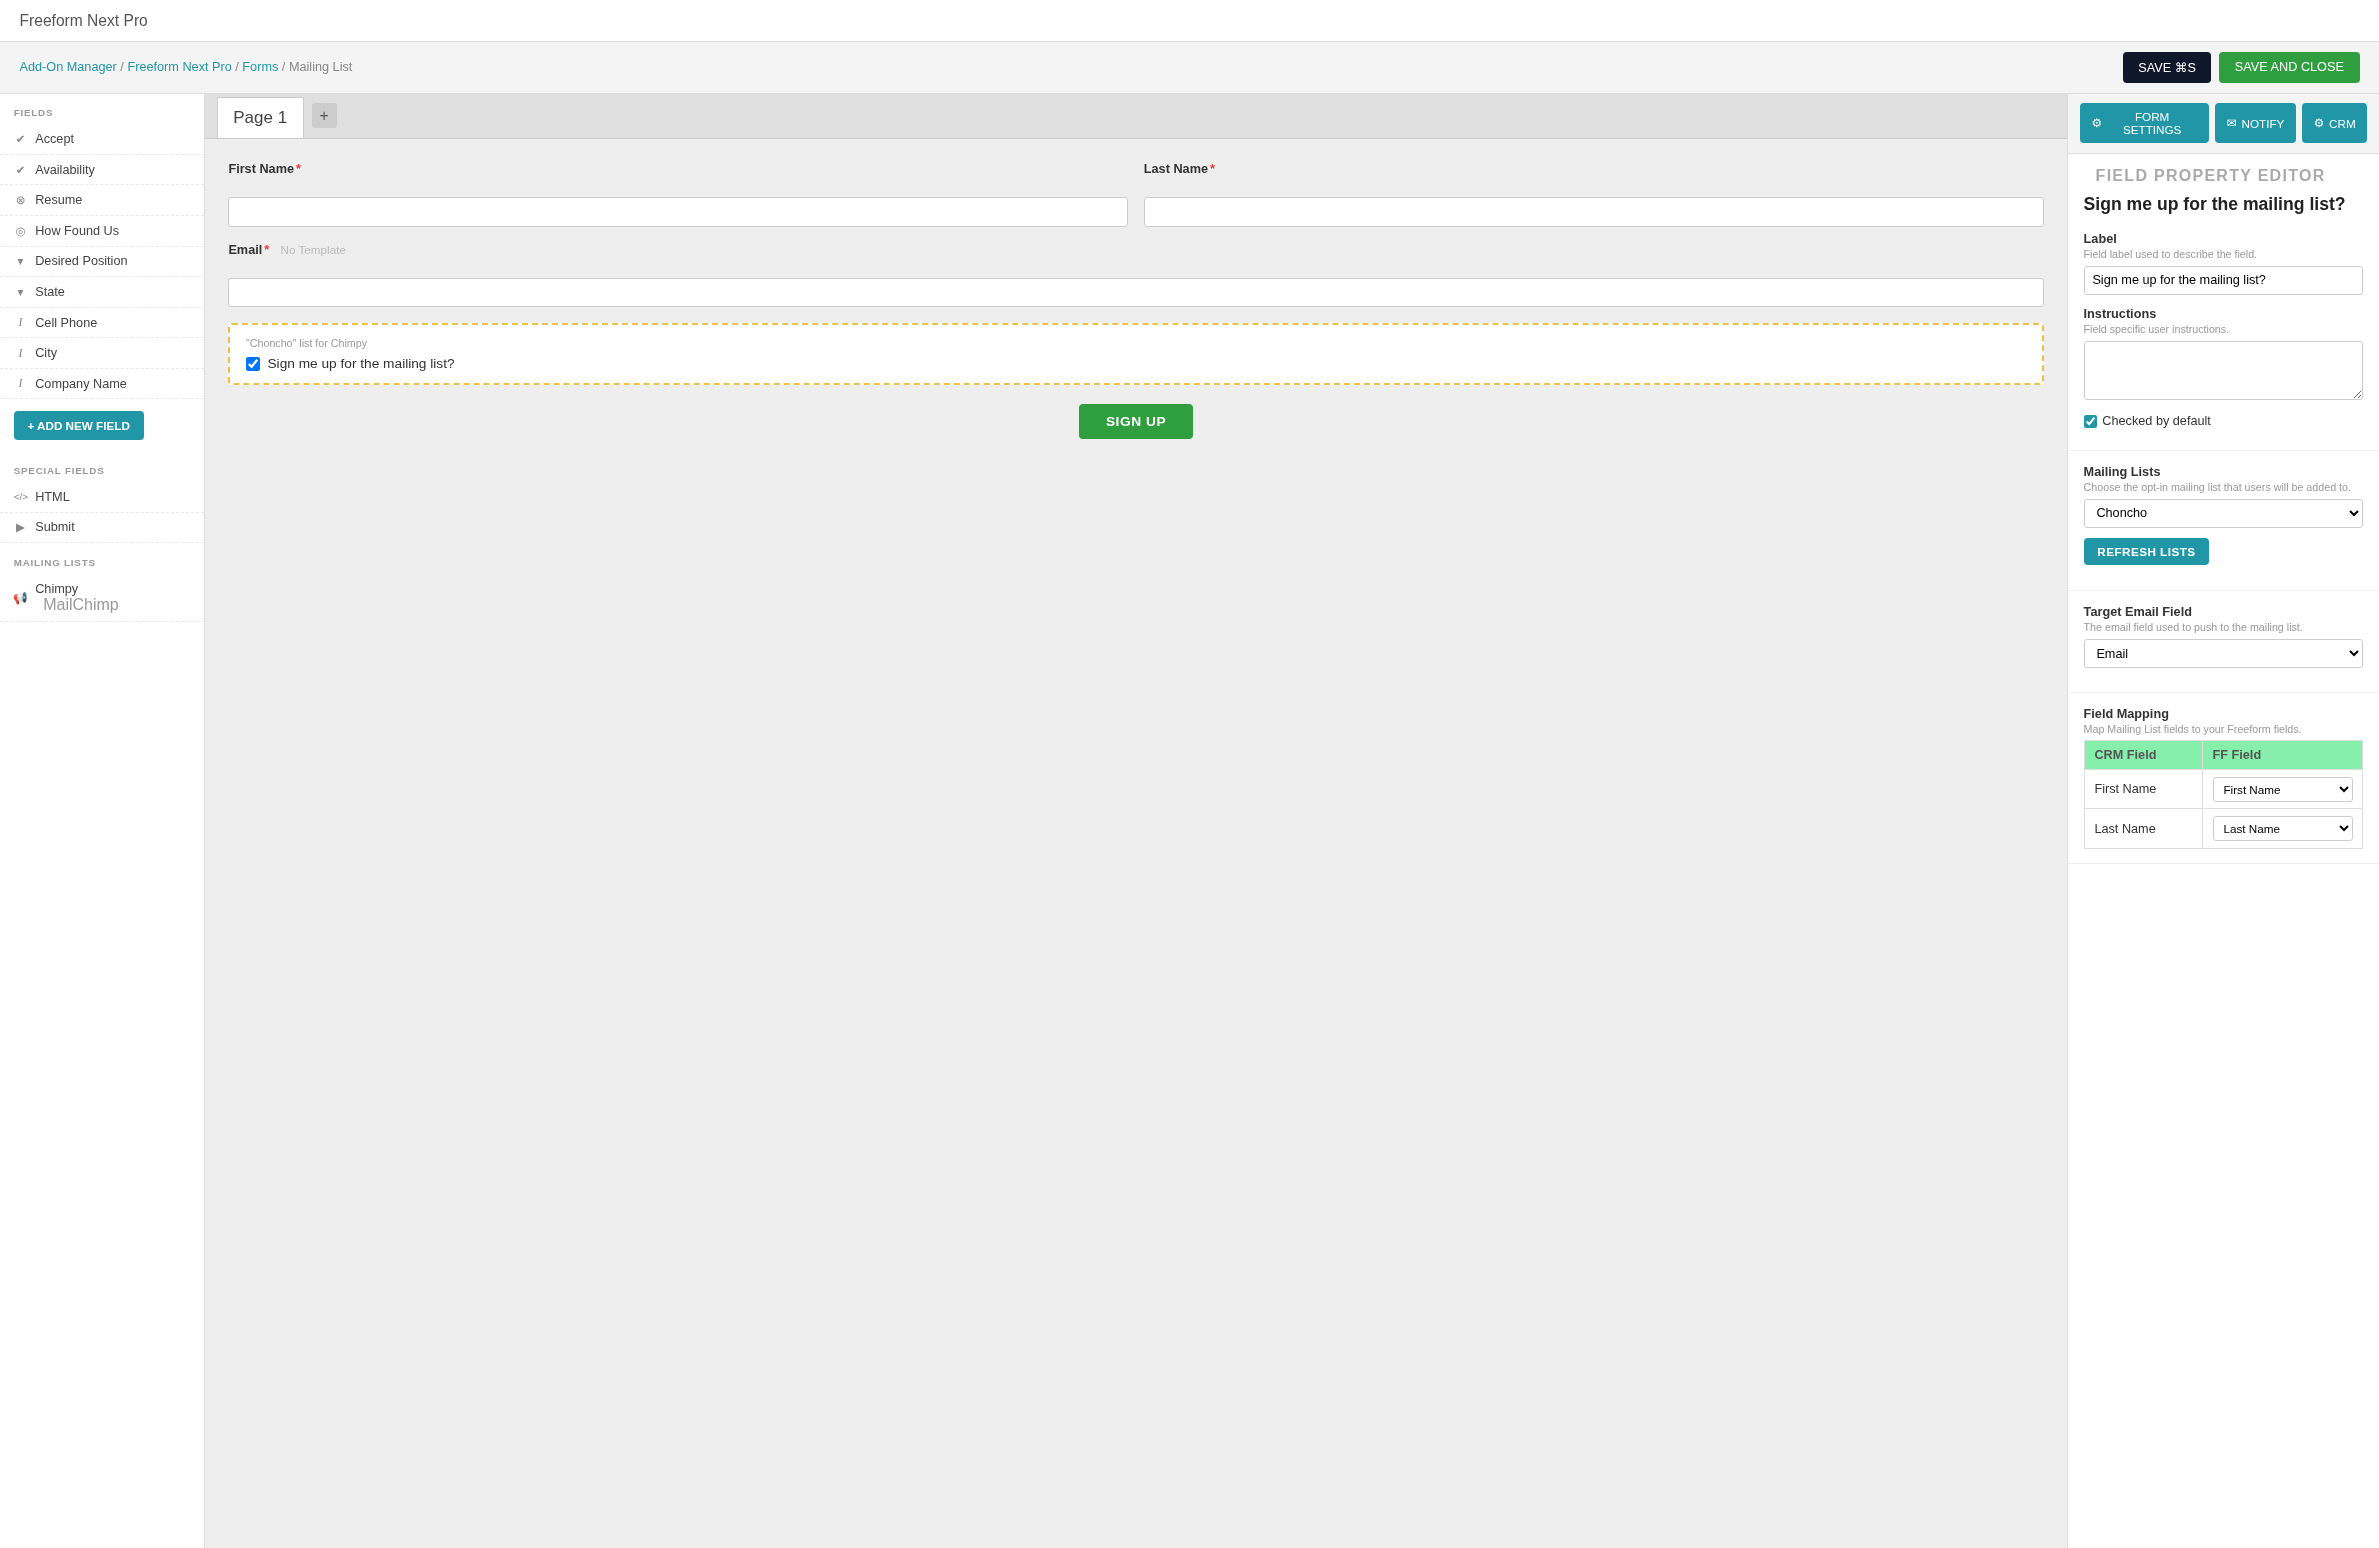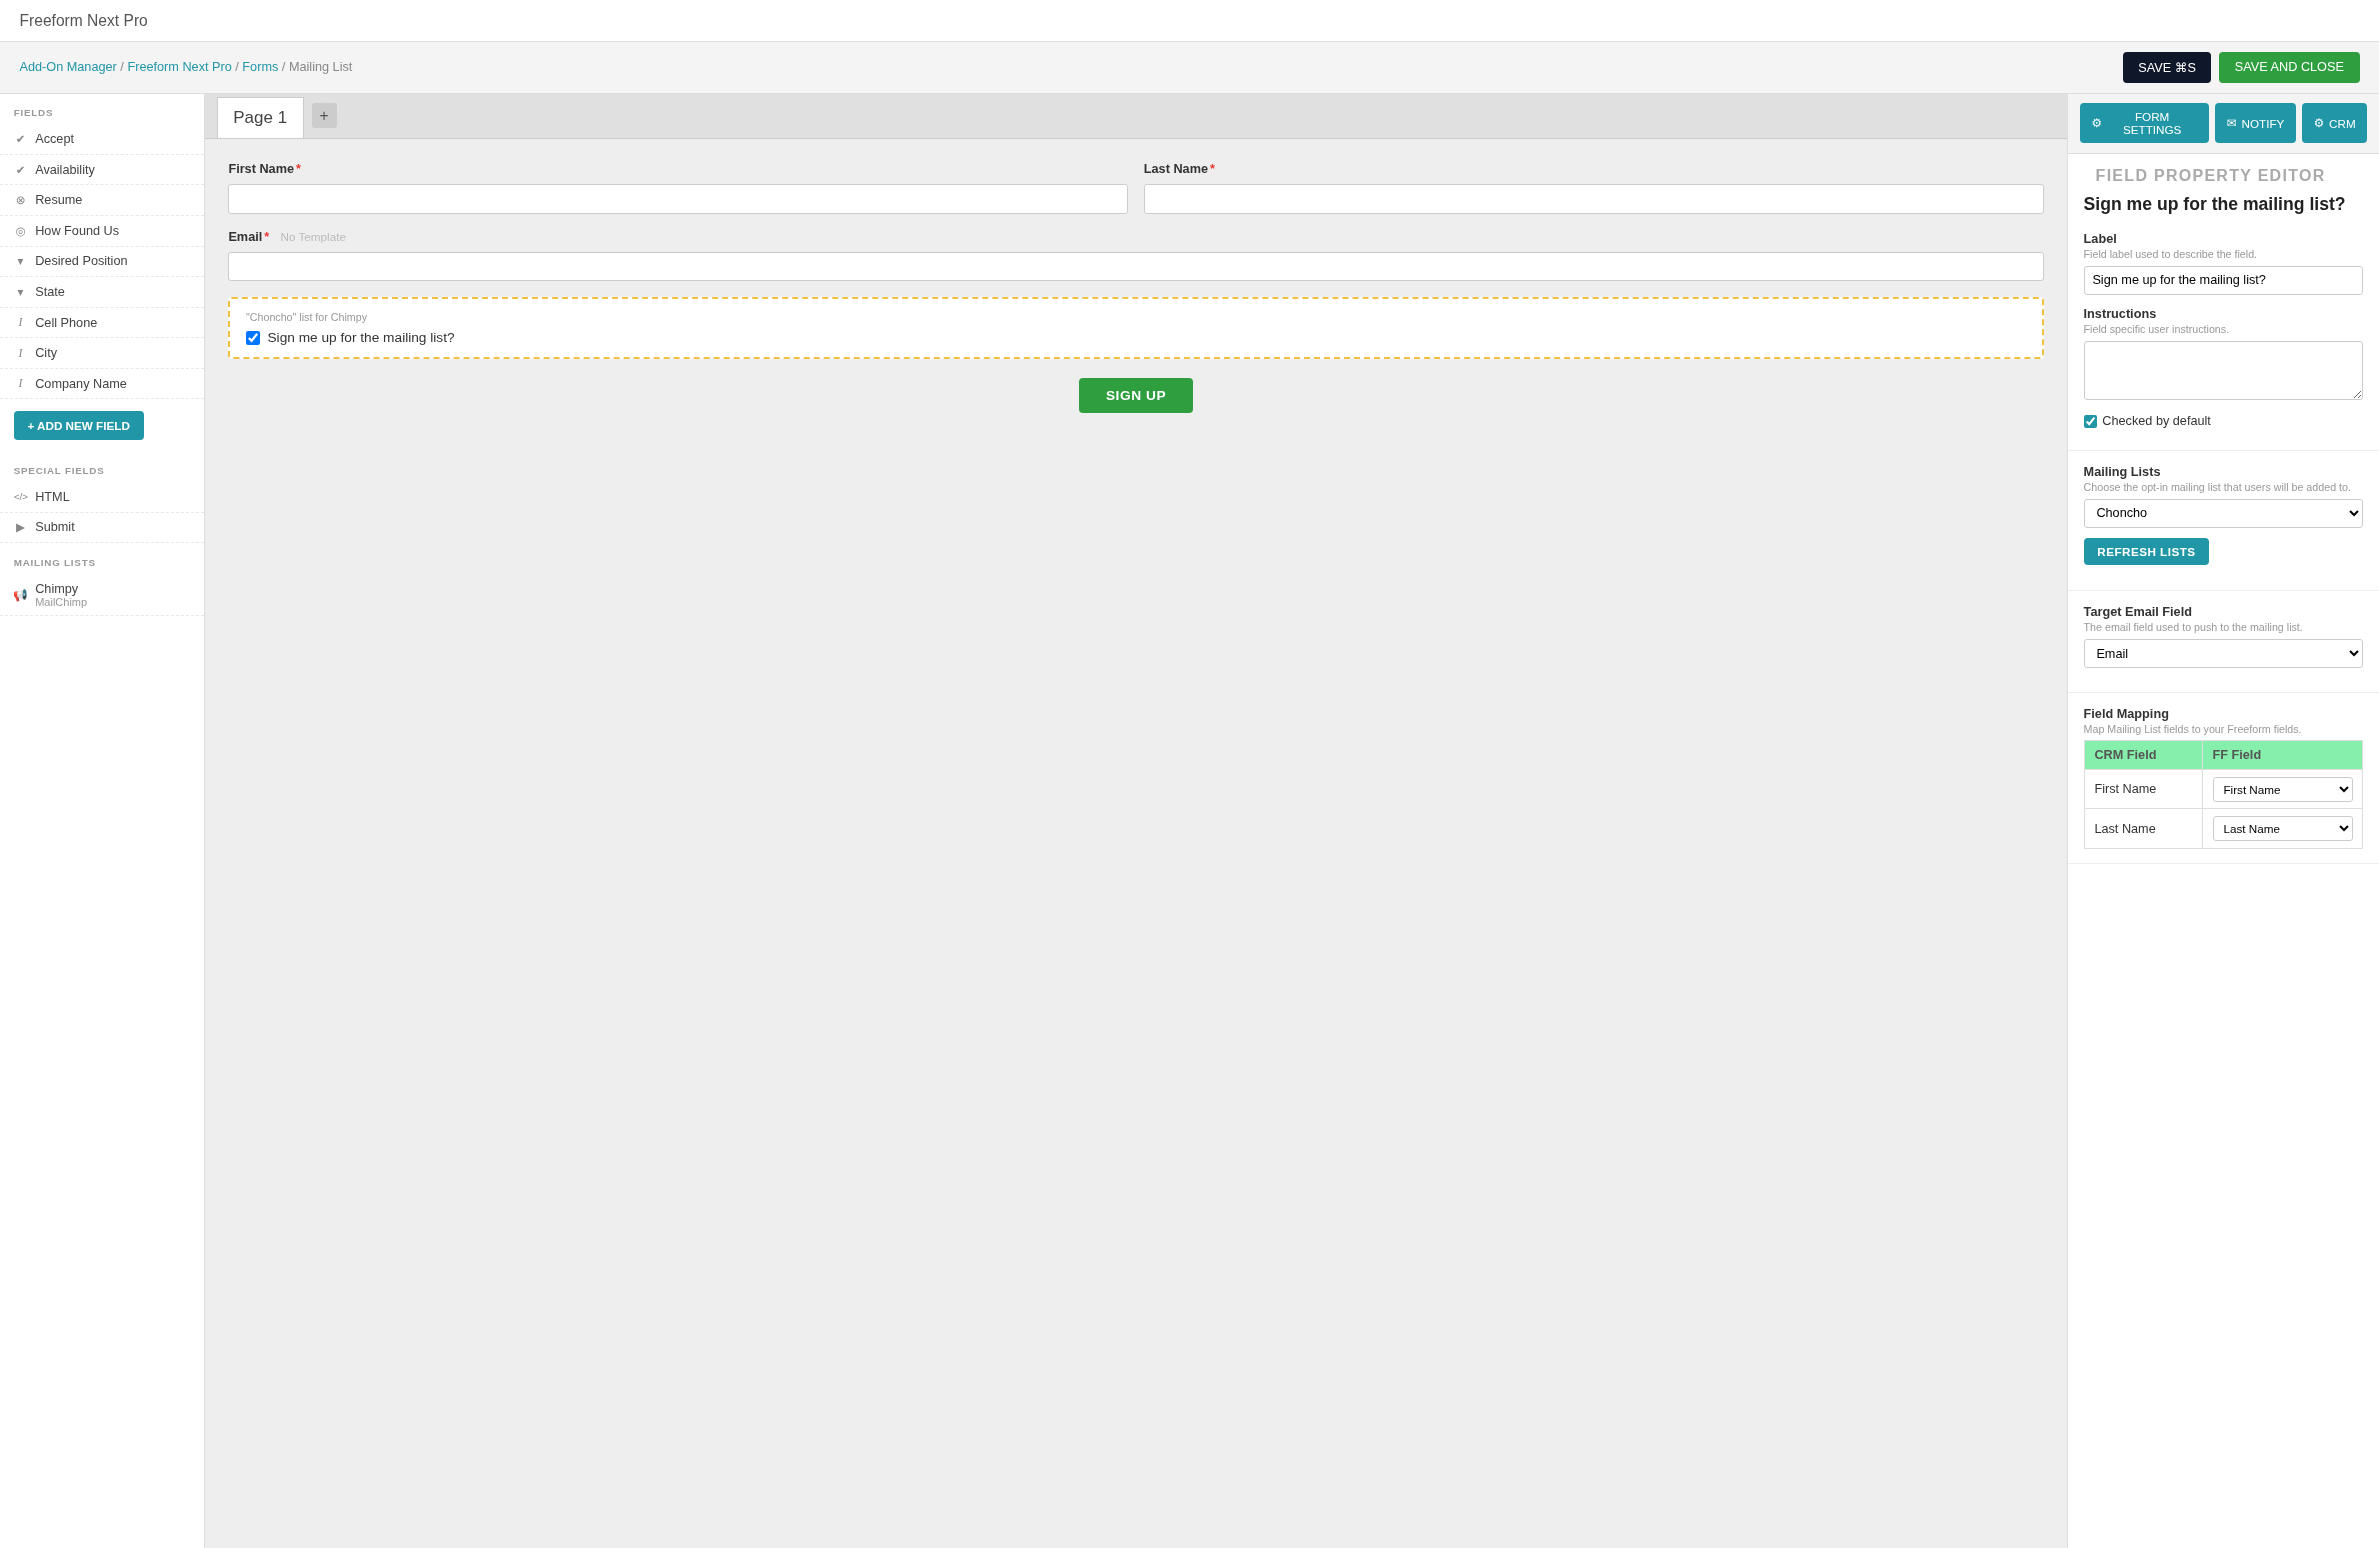--- a/index.html
+++ b/index.html
@@ -113,22 +113,23 @@
     .mailing-list-item {
       display: flex;
       align-items: center;
       padding: 7.8px 13.7px;
       gap: 7.8px;
       font-size: 12.7px;
       color: #444;
       border-bottom: 1px dashed #e8e8e8;
     }
     .mailing-list-item .sub-label {
-      font-size: 11px;
+      font-size: 16px;
       color: #999;
+      margin-left: 8px;
     }
 
     
     .canvas-area {
       flex: 1;
       background: #eee;
       overflow-y: auto;
       display: flex;
       flex-direction: column;
     }
@@ -175,21 +176,21 @@
     .form-row {
       display: flex;
       gap: 15.6px;
       margin-bottom: 15.6px;
     }
 
     .form-field {
       flex: 1;
       display: flex;
       flex-direction: column;
-      gap: 8px;
+      gap: 21px;
     }
 
     .form-label {
       font-size: 12.7px;
       font-weight: 600;
       color: #333;
     }
     .required-star { color: #e53935; margin-left: 2px; }
 
     .form-input {

